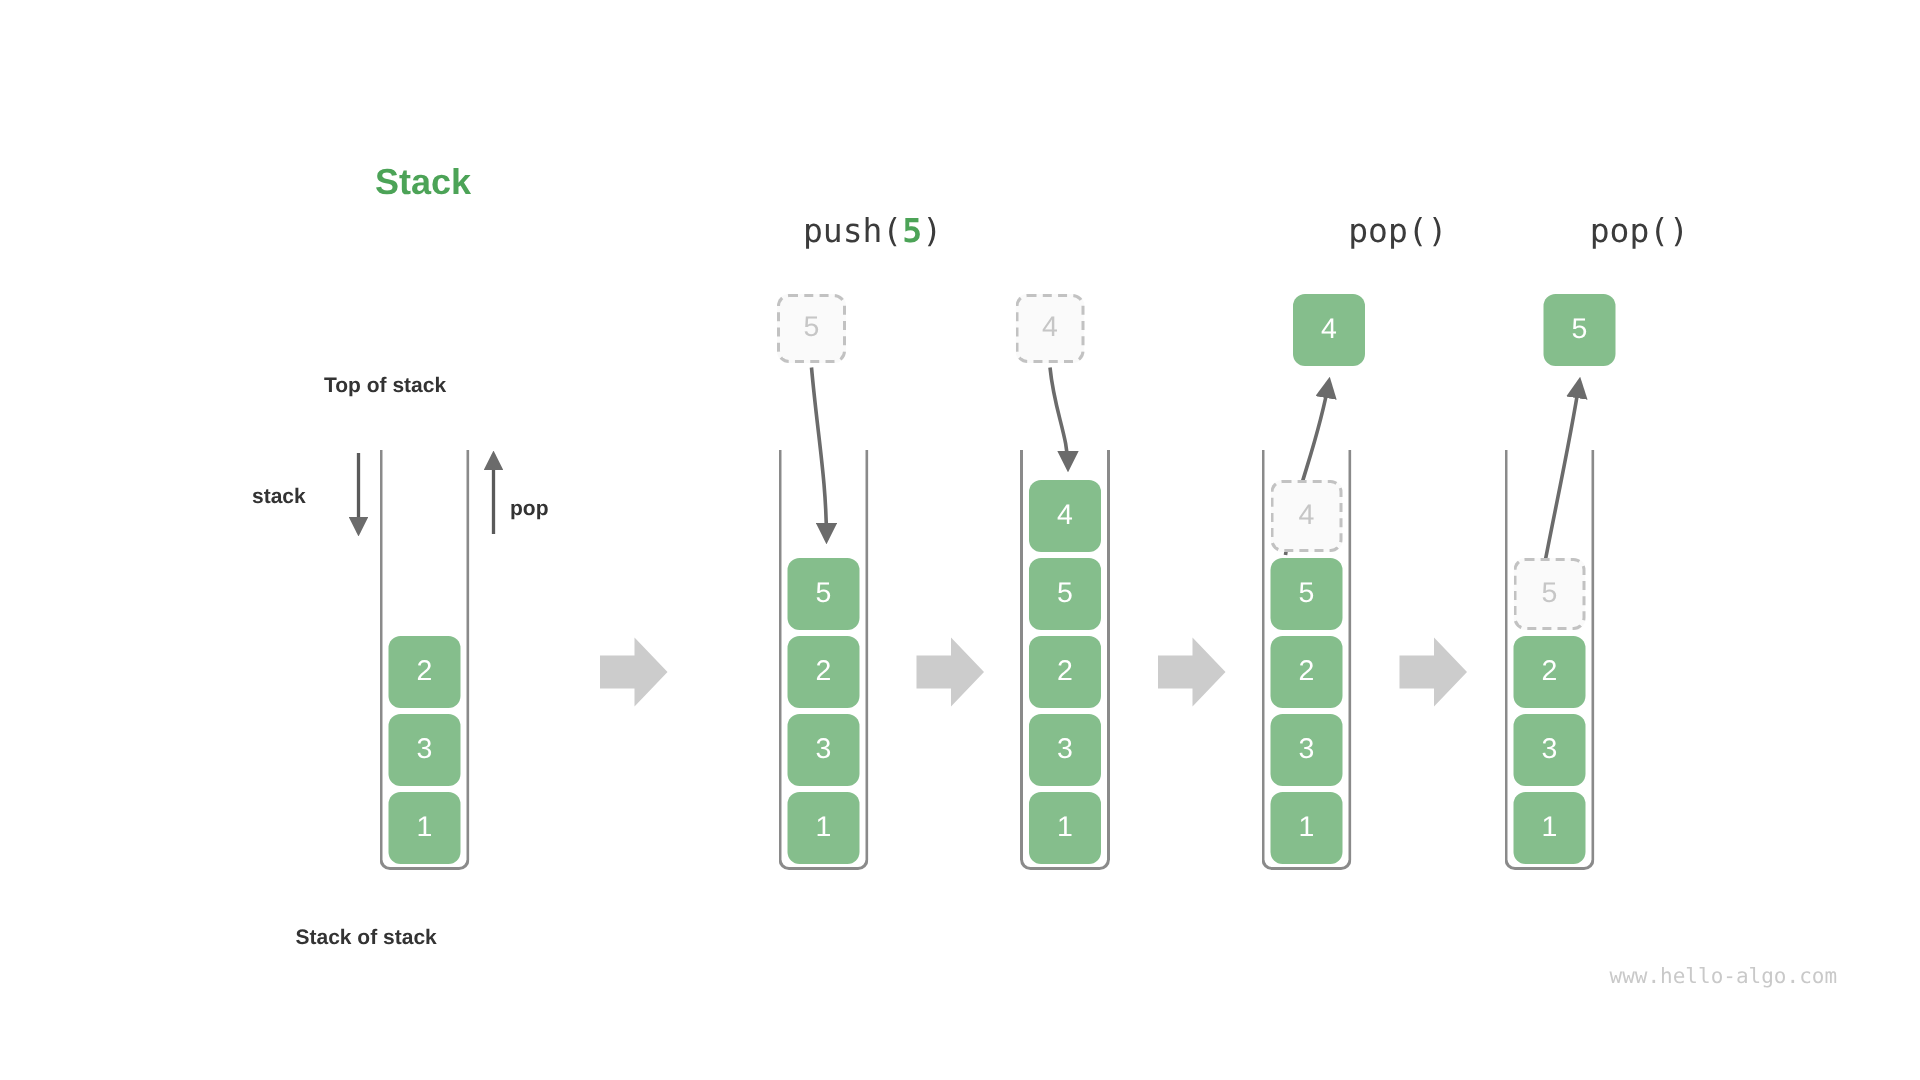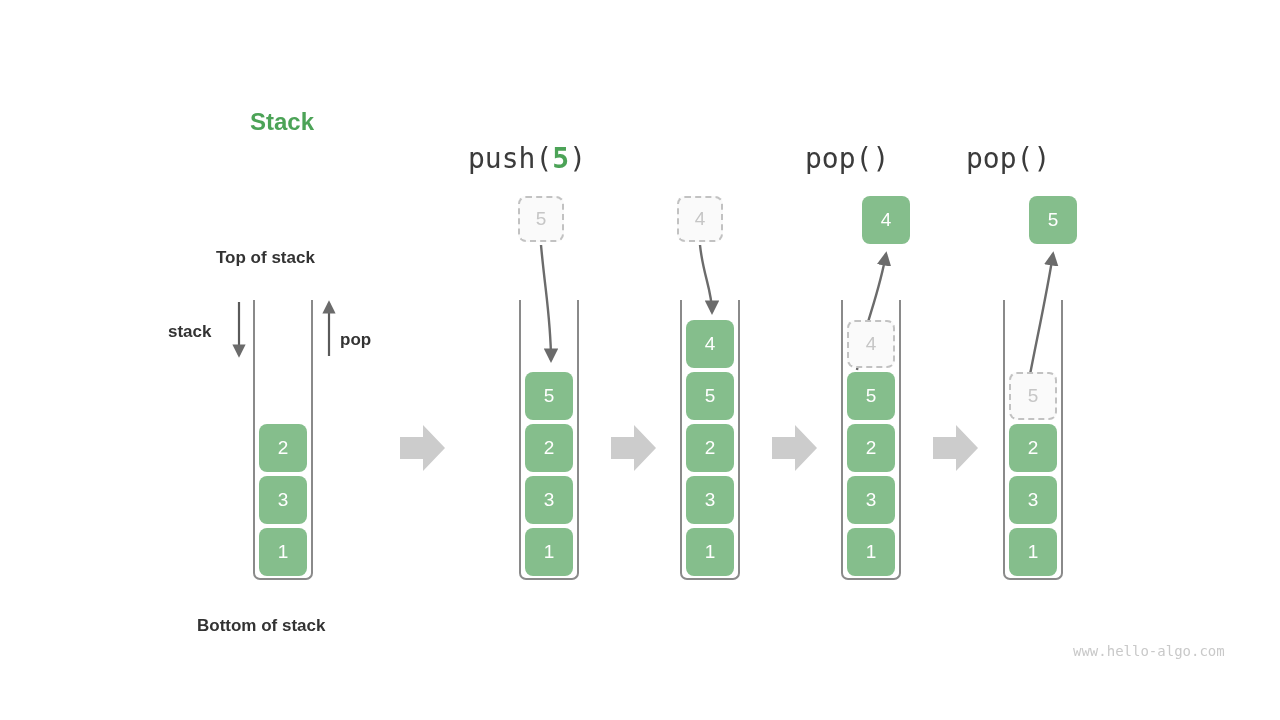--- a/index.html
+++ b/index.html
@@ -15,33 +15,33 @@
   .stack-title {
     position: absolute;
     font-size: 24px; font-weight: bold;
     color: #4CA357;
     white-space: nowrap;
   }
 
   
   .label-bold {
     position: absolute;
-    font-size: 17px; font-weight: bold;
+    font-size: 14px; font-weight: bold;
     color: #333333;
     white-space: nowrap;
   }
 
   
   .col-header {
     position: absolute;
     font-family: "DejaVu Sans Mono", monospace;
-    font-size: 28px;
+    font-size: 22px;
     color: #3b3b3b;
     white-space: nowrap;
-    text-align: left;
+    text-align: right;
   }
   .col-header .arg { color: #4CA357; font-weight: bold; }
 
   
   .stack-container {
     position: absolute;
     border-left: 2px solid #8a8a8a;
     border-right: 2px solid #8a8a8a;
     border-bottom: 2px solid #8a8a8a;
     border-top: none;
@@ -121,21 +121,21 @@
   </svg>
 
   <div class="stack-title" style="left:250px; top:108px;">Stack</div>
 
   <div class="label-bold" style="left:216px; top:248px;">Top of stack</div>
 
   <div class="label-bold" style="left:168px; top:322px;">stack</div>
 
   <div class="label-bold" style="left:340px; top:330px;">pop</div>
 
-  <div class="label-bold" style="left:197px; top:616px;">Bottom of stack</div>
+  <div class="label-bold" style="left:197px; top:616px;">Stack of stack</div>
 
   <div class="stack-container" style="left:253px; top:300px; width:60px; height:280px;"></div>
   <div class="cell solid" style="left:259px; top:424px; width:48px; height:48px;">2</div>
   <div class="cell solid" style="left:259px; top:476px; width:48px; height:48px;">3</div>
   <div class="cell solid" style="left:259px; top:528px; width:48px; height:48px;">1</div>
 
   <div class="col-header" style="left:468px; top:142px; width:160px;"><span>push(</span><span class="arg">5</span><span>)</span></div>
 
   <div class="cell ghost" style="left:518px; top:196px; width:46px; height:46px;">5</div>
 

